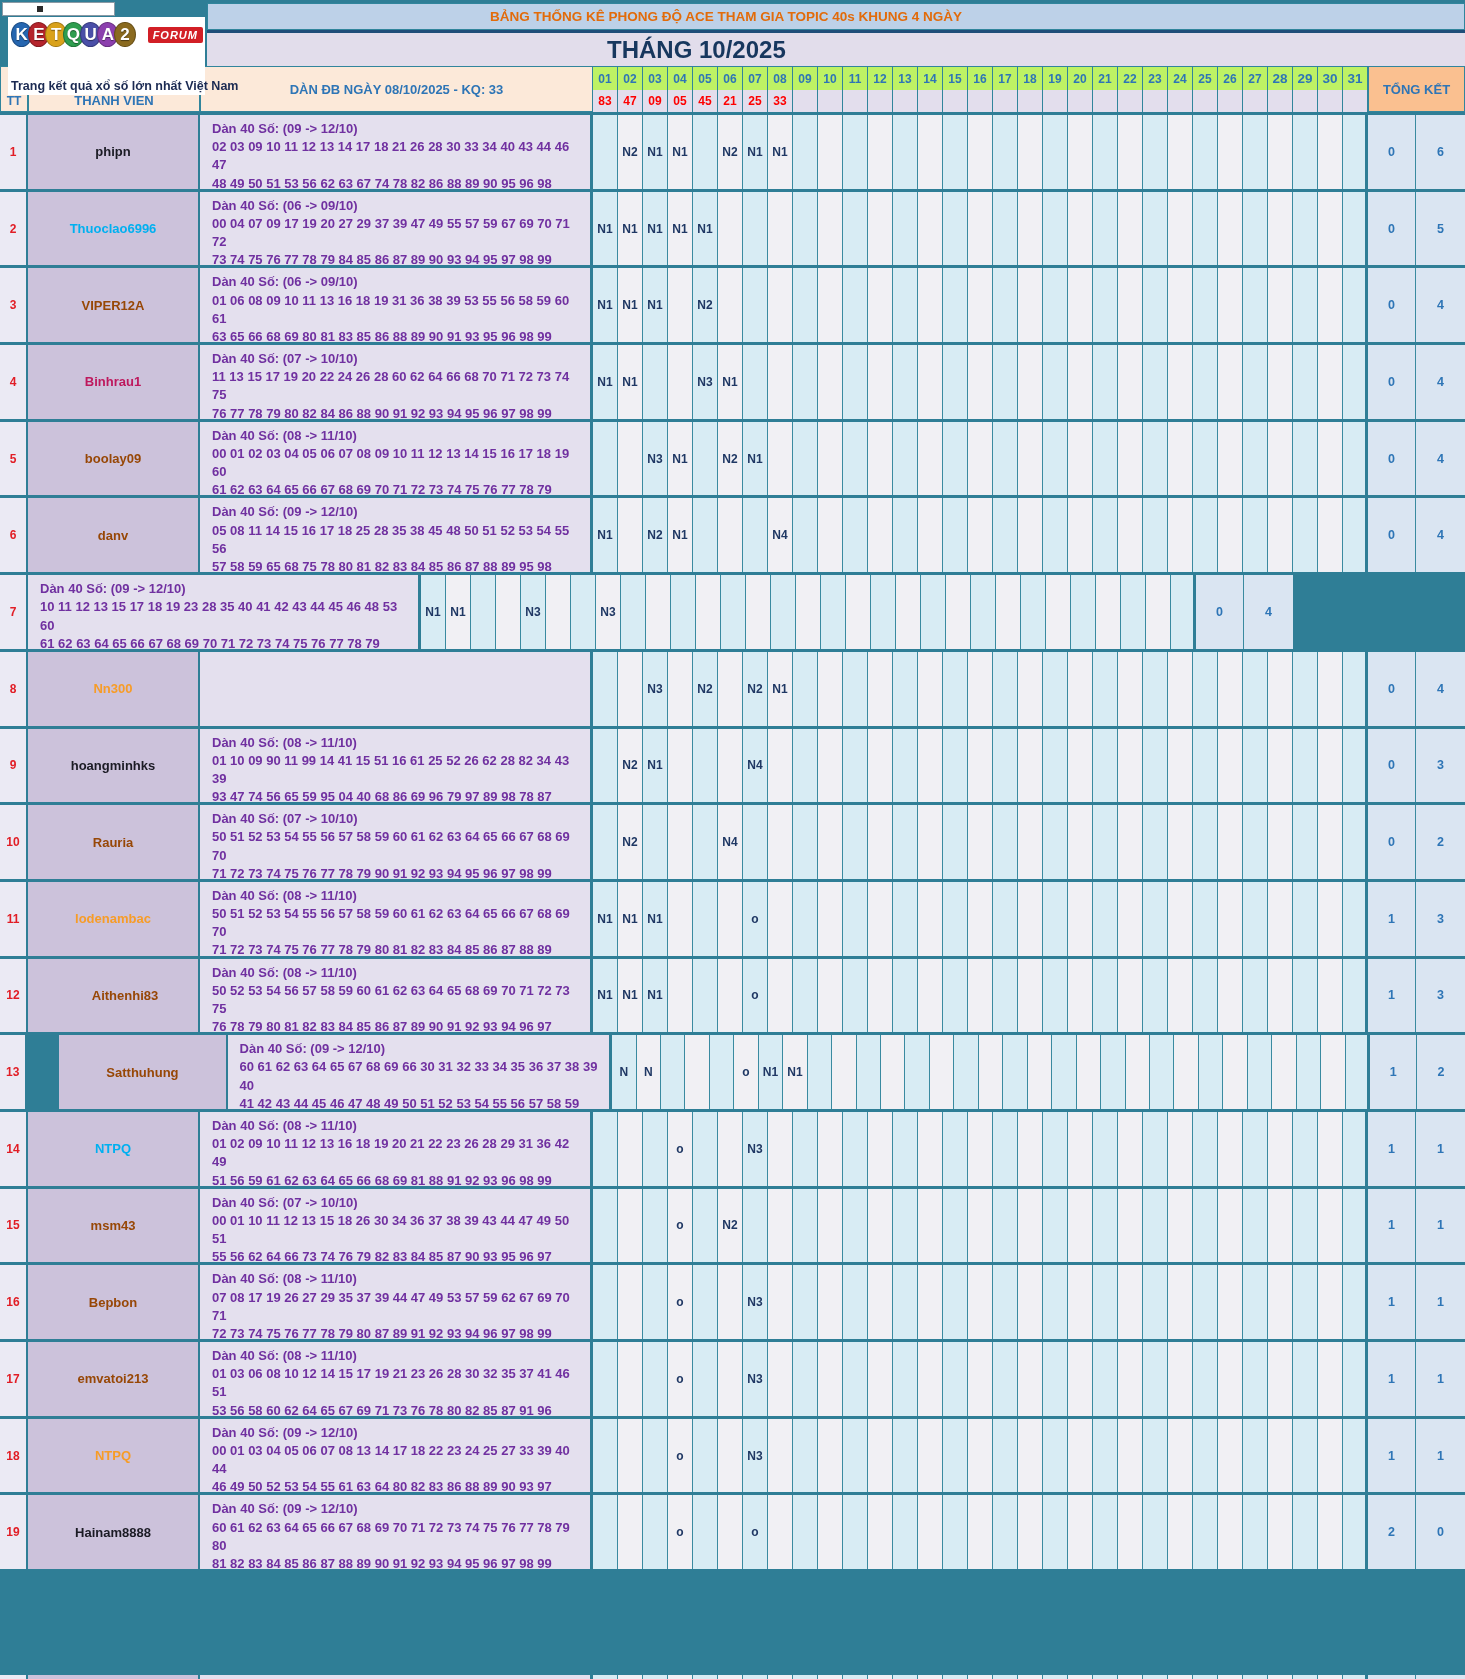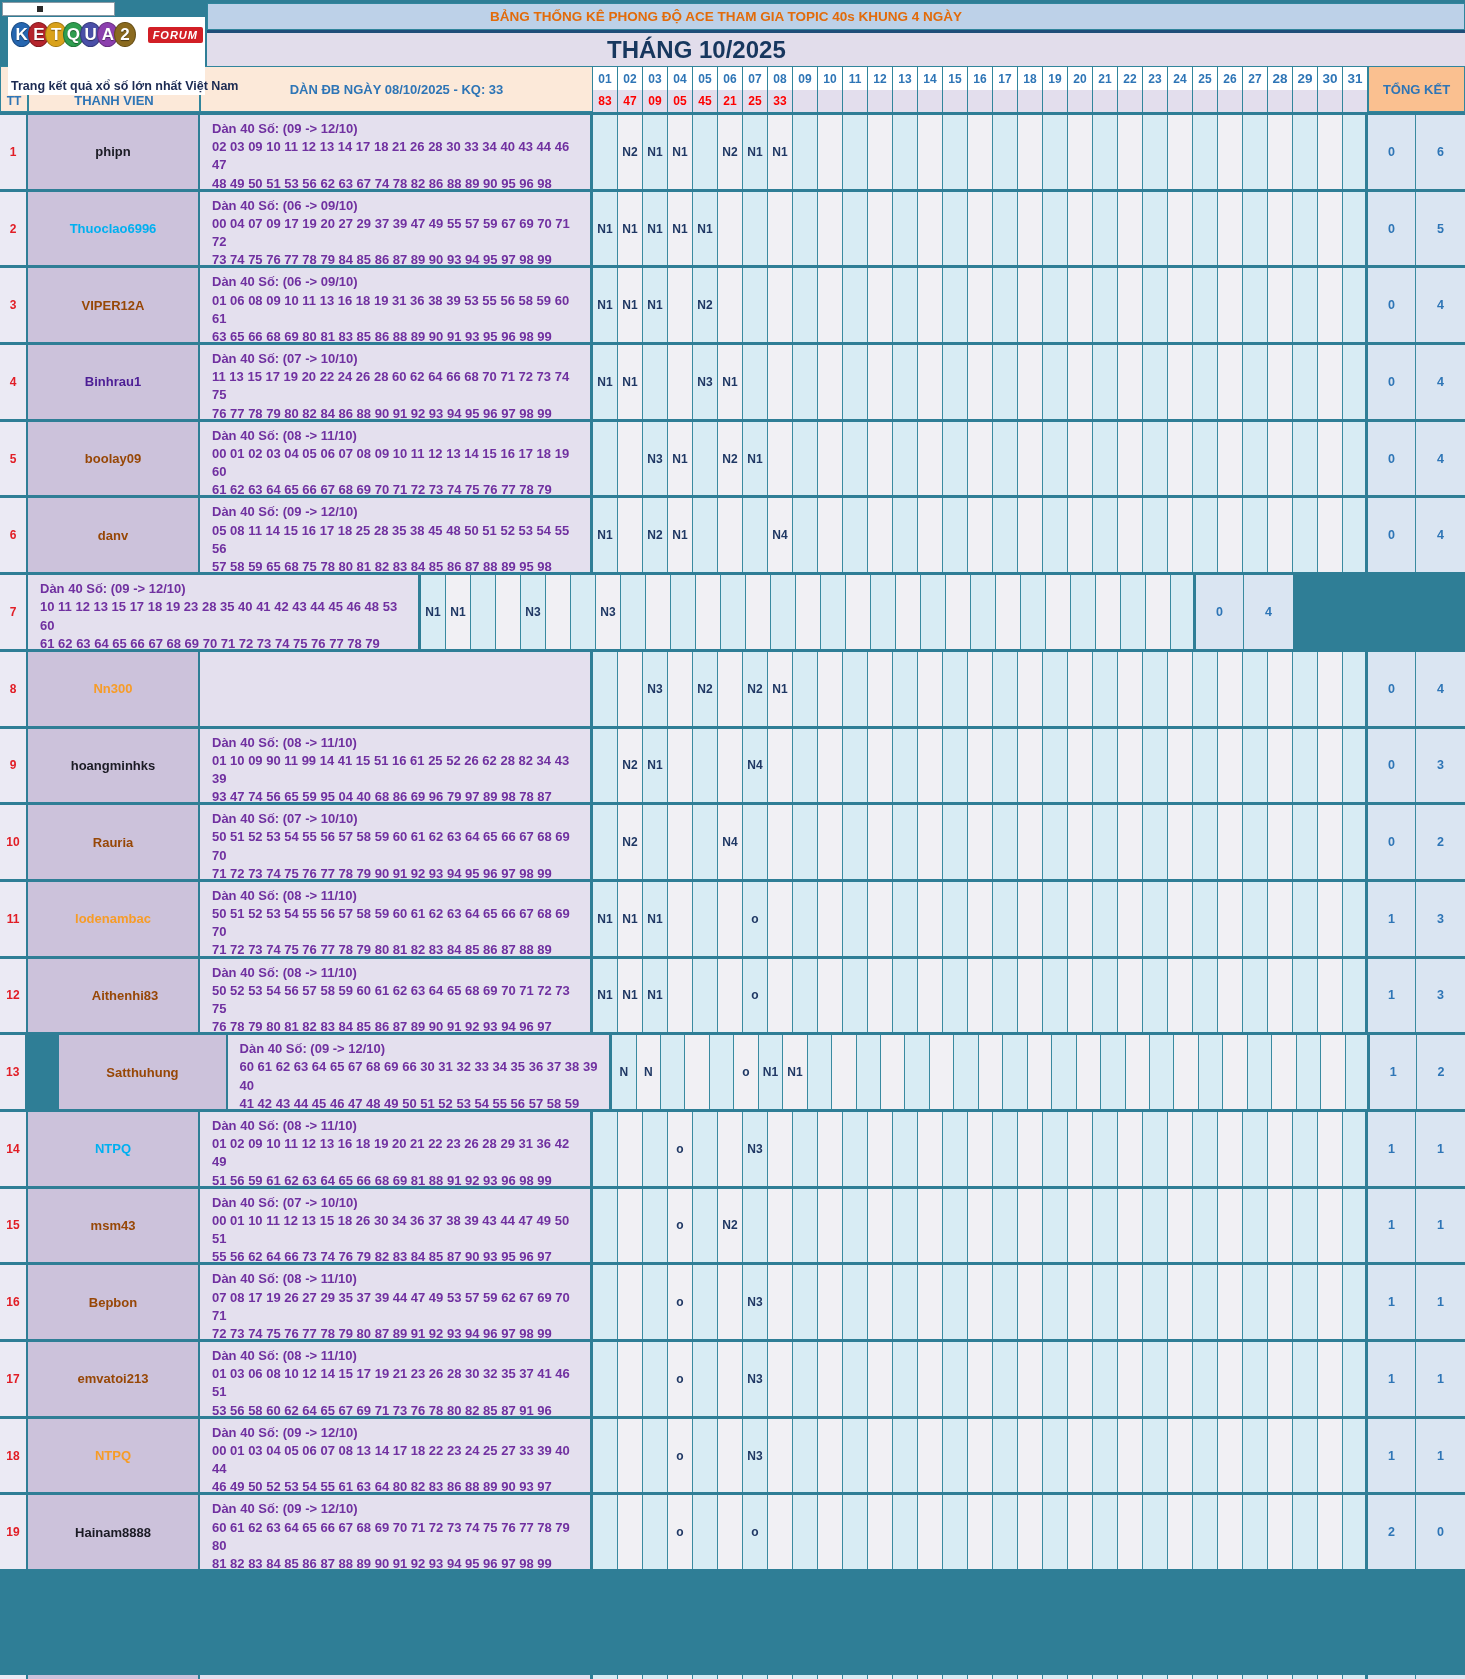--- a/index.html
+++ b/index.html
@@ -27,21 +27,21 @@
              align-items:center;justify-content:flex-start;padding-left:400px;box-sizing:border-box;}
   .title-bar span{color:#17375e;font-weight:bold;font-size:24px;}
   
   .hdrcell{position:absolute;top:66px;height:46px;background:#fce9d9;color:#2e75b6;font-weight:bold;
            box-sizing:border-box;border:1px solid #31859c;display:flex;justify-content:center;}
   .hdr-tt{left:0;width:28px;font-size:12px;align-items:flex-end;padding-bottom:3px;}
   .hdr-member{left:28px;width:172px;font-size:13px;align-items:flex-end;padding-bottom:3px;}
   .hdr-dan{left:200px;width:393px;font-size:13px;align-items:center;}
   .hdr-summary{left:1368px;width:97px;background:#fac090;font-size:13px;align-items:center;}
   .day-headers{position:absolute;left:593px;top:66px;width:775px;height:24px;display:flex;}
-  .dh{flex:1;background:#ffffff;border-right:1px solid #31859c;border-top:1px solid #31859c;box-sizing:border-box;
+  .dh{flex:1;background:#bef264;border-right:1px solid #31859c;border-top:1px solid #31859c;box-sizing:border-box;
       color:#2e75b6;font-weight:bold;font-size:12px;display:flex;align-items:center;justify-content:center;}
   .dh.bold{font-size:13.5px;font-weight:800;}
   .result-row{position:absolute;left:593px;top:90px;width:775px;height:22px;display:flex;}
   .rc{flex:1;background:#e3deed;border-right:1px solid #31859c;box-sizing:border-box;color:#fe0000;
       font-weight:bold;font-size:12px;display:flex;align-items:center;justify-content:center;}
   
   .body{position:absolute;left:0;top:112px;width:1465px;}
   .row{display:flex;height:76.7px;border-top:3px solid #2f7e96;box-sizing:border-box;}
   .c{box-sizing:border-box;}
   .c-tt{width:28px;background:#ebeaf4;color:#e11d25;font-weight:bold;font-size:12px;display:flex;
@@ -285,21 +285,21 @@
         <div class="c c-day odd"></div>
         <div class="c c-day even"></div>
         <div class="c c-day odd"></div>
         <div class="c c-day even"></div>
         <div class="c c-day odd last"></div>
         <div class="c c-tk">0</div>
         <div class="c c-tk last">4</div>
       </div>
       <div class="row">
         <div class="c c-tt">4</div>
-        <div class="c c-name" style="color: #4c1d95;">Binhrau1</div>
+        <div class="c c-name" style="color: #be185d;">Binhrau1</div>
         <div class="c c-dan">
           <div>Dàn 40 Số: (07 -&gt; 10/10)</div>
           <div>11 13 15 17 19 20 22 24 26 28 60 62 64 66 68 70 71 72 73 74 75</div>
           <div>76 77 78 79 80 82 84 86 88 90 91 92 93 94 95 96 97 98 99</div>
         </div>
         <div class="c c-day odd">N1</div>
         <div class="c c-day even">N1</div>
         <div class="c c-day odd"></div>
         <div class="c c-day even"></div>
         <div class="c c-day odd">N3</div>

